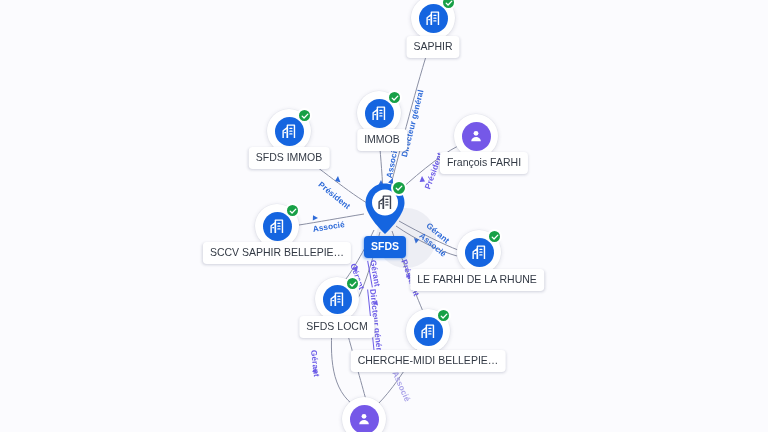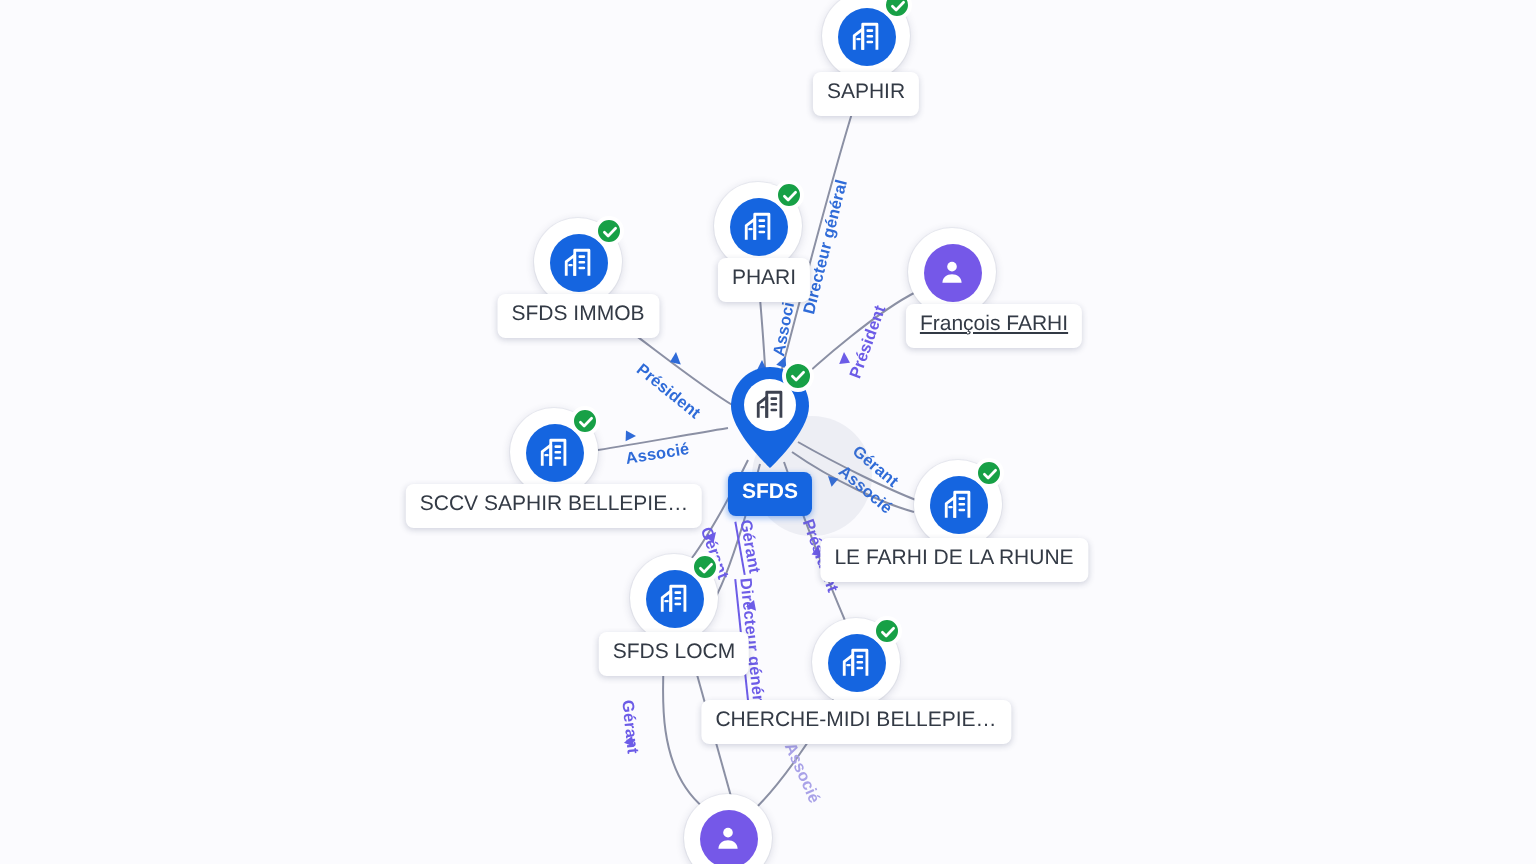--- a/index.html
+++ b/index.html
@@ -236,21 +236,21 @@
               <path d="M5.2 13.5h1.6" stroke="#ffffff" stroke-width="1.6" stroke-linecap="round"></path>
             </svg>
           </div>
           <div class="check">
             <svg width="8" height="8" viewBox="0 0 12 12">
               <path d="M1.8 6.2 L4.6 9 L10.2 3.2" stroke="#ffffff" stroke-width="2" fill="none" stroke-linecap="round" stroke-linejoin="round"></path>
             </svg>
           </div>
         </div>
       </div>
-      <div class="caption" style="left: 382px; top: 129px;">PHARI</div>
+      <div class="caption" style="left: 382px; top: 129px;">IMMOB</div>
       <div class="node" style="left: 289px; top: 131px;">
         <div class="bubble">
           <div class="disc company">
             <svg width="17" height="17" viewBox="0 0 24 24" fill="none">
               <path d="M3 21V11l6-4.5V21" stroke="#ffffff" stroke-width="2" stroke-linejoin="round" fill="none"></path>
               <path d="M9 21V3h10v18" stroke="#ffffff" stroke-width="2" stroke-linejoin="round" fill="none"></path>
               <path d="M12.5 7.5h3M12.5 11.5h3M12.5 15.5h3" stroke="#ffffff" stroke-width="1.8" stroke-linecap="round"></path>
               <path d="M5.2 13.5h1.6" stroke="#ffffff" stroke-width="1.6" stroke-linecap="round"></path>
             </svg>
           </div>
@@ -265,21 +265,21 @@
       <div class="node" style="left: 476px; top: 136px;">
         <div class="bubble">
           <div class="disc person">
             <svg width="16" height="16" viewBox="0 0 24 24">
               <circle cx="12" cy="8" r="3.6" fill="#ffffff"></circle>
               <path d="M4.8 20c0-4 3.4-6.4 7.2-6.4S19.2 16 19.2 20z" fill="#ffffff"></path>
             </svg>
           </div>
         </div>
       </div>
-      <div class="caption" style="left: 497px; top: 152px; text-decoration: underline;">François FARHI</div>
+      <div class="caption" style="left: 484px; top: 152px;">François FARHI</div>
       <div class="node" style="left: 385px; top: 212px;">
         <div class="pin-halo"></div>
         <div class="pin-wrap">
           <svg class="pin-svg" width="42" height="54" viewBox="0 0 42 54">
             <path d="M21 1.5C10.2 1.5 1.5 10.2 1.5 21c0 13 19.5 31 19.5 31s19.5-18 19.5-31C40.5 10.2 31.8 1.5 21 1.5z" fill="#1565e0"></path>
             <circle cx="21" cy="20.5" r="13" fill="#ffffff"></circle>
           </svg>
           <div class="pin-icon">
             <svg width="17" height="17" viewBox="0 0 24 24" fill="none">
               <path d="M3 21V11l6-4.5V21" stroke="#3d4250" stroke-width="2" stroke-linejoin="round" fill="none"></path>

